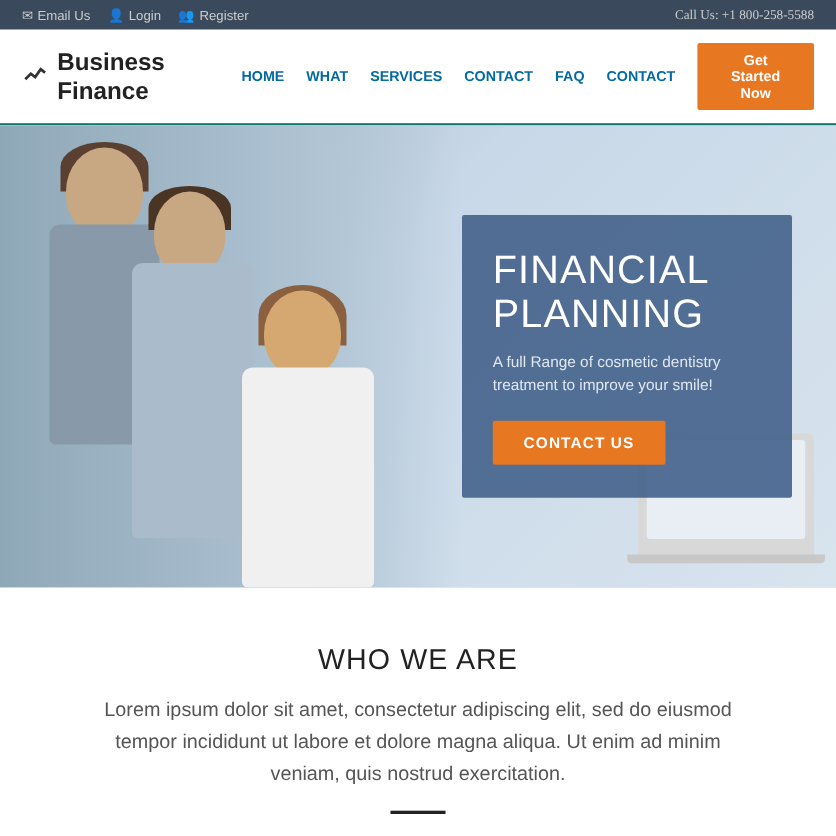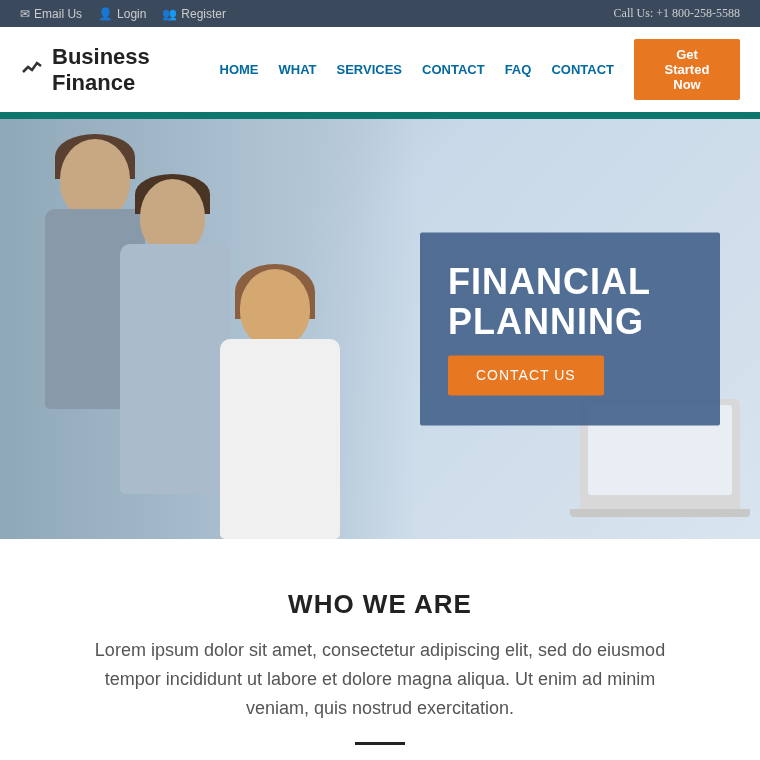--- a/index.html
+++ b/index.html
@@ -19,21 +19,21 @@
     .top-bar-left span { display: flex; align-items: center; gap: 4px; cursor: pointer; }
     .top-bar-right { font-size: 12px; font-family: Liberation Serif, serif; }
 
     
     .navbar {
       background: #fff;
       padding: 12px 20px;
       display: flex;
       align-items: center;
       justify-content: space-between;
-      border-bottom: 7px solid #0f766e;
+      border-bottom: 2px solid #0f766e;
     }
     .logo {
       display: flex;
       align-items: center;
       gap: 8px;
       font-size: 22px;
       font-weight: bold;
       color: #222;
     }
     .logo-icon {
@@ -180,53 +180,53 @@
       top: 50%;
       transform: translateY(-50%);
       width: 300px;
       background: rgba(70, 100, 140, 0.92);
       padding: 30px 28px 30px 28px;
       color: #fff;
       border-radius: 2px;
     }
     .hero-card h1 {
       font-size: 36px;
-      font-weight: 700;
+      font-weight: 400;
       line-height: 1.1;
       margin-bottom: 14px;
       letter-spacing: 1px;
     }
     .hero-card p {
       font-size: 14px;
       line-height: 1.5;
       margin-bottom: 22px;
       color: #e0e8f0;
     }
     .btn-contact-us {
       background: #e87722;
       color: #fff;
       border: none;
       padding: 12px 28px;
       font-size: 14px;
-      font-weight: normal;
+      font-weight: bold;
       cursor: pointer;
       letter-spacing: 1px;
       border-radius: 2px;
       text-align: center;
     }
 
     
     .who-we-are {
       padding: 50px 80px 30px;
       text-align: center;
       background: #fff;
     }
     .who-we-are h2 {
       font-size: 26px;
-      font-weight: 700;
+      font-weight: 400;
       color: #222;
       margin-bottom: 16px;
       letter-spacing: 1px;
     }
     .who-we-are p {
       font-size: 18px;
       color: #555;
       line-height: 1.6;
       max-width: 580px;
       margin: 0 auto 20px;
@@ -329,20 +329,21 @@
     <div class="laptop">
       <div class="laptop-screen"></div>
       <div class="laptop-base"></div>
     </div>
 
     <div class="hero-card">
       <h1>
         <span>FINANCIAL</span><br>
         <span>PLANNING</span>
       </h1>
+      <p>A full Range of cosmetic dentistry treatment to improve your smile!</p>
       <button class="btn-contact-us">CONTACT US</button>
     </div>
   </div>
 </section>
 
 <section class="who-we-are">
   <h2>WHO WE ARE</h2>
   <p>Lorem ipsum dolor sit amet, consectetur adipiscing elit, sed do eiusmod tempor incididunt ut labore et dolore magna aliqua. Ut enim ad minim veniam, quis nostrud exercitation.</p>
   <div class="divider"></div>
 </section>

